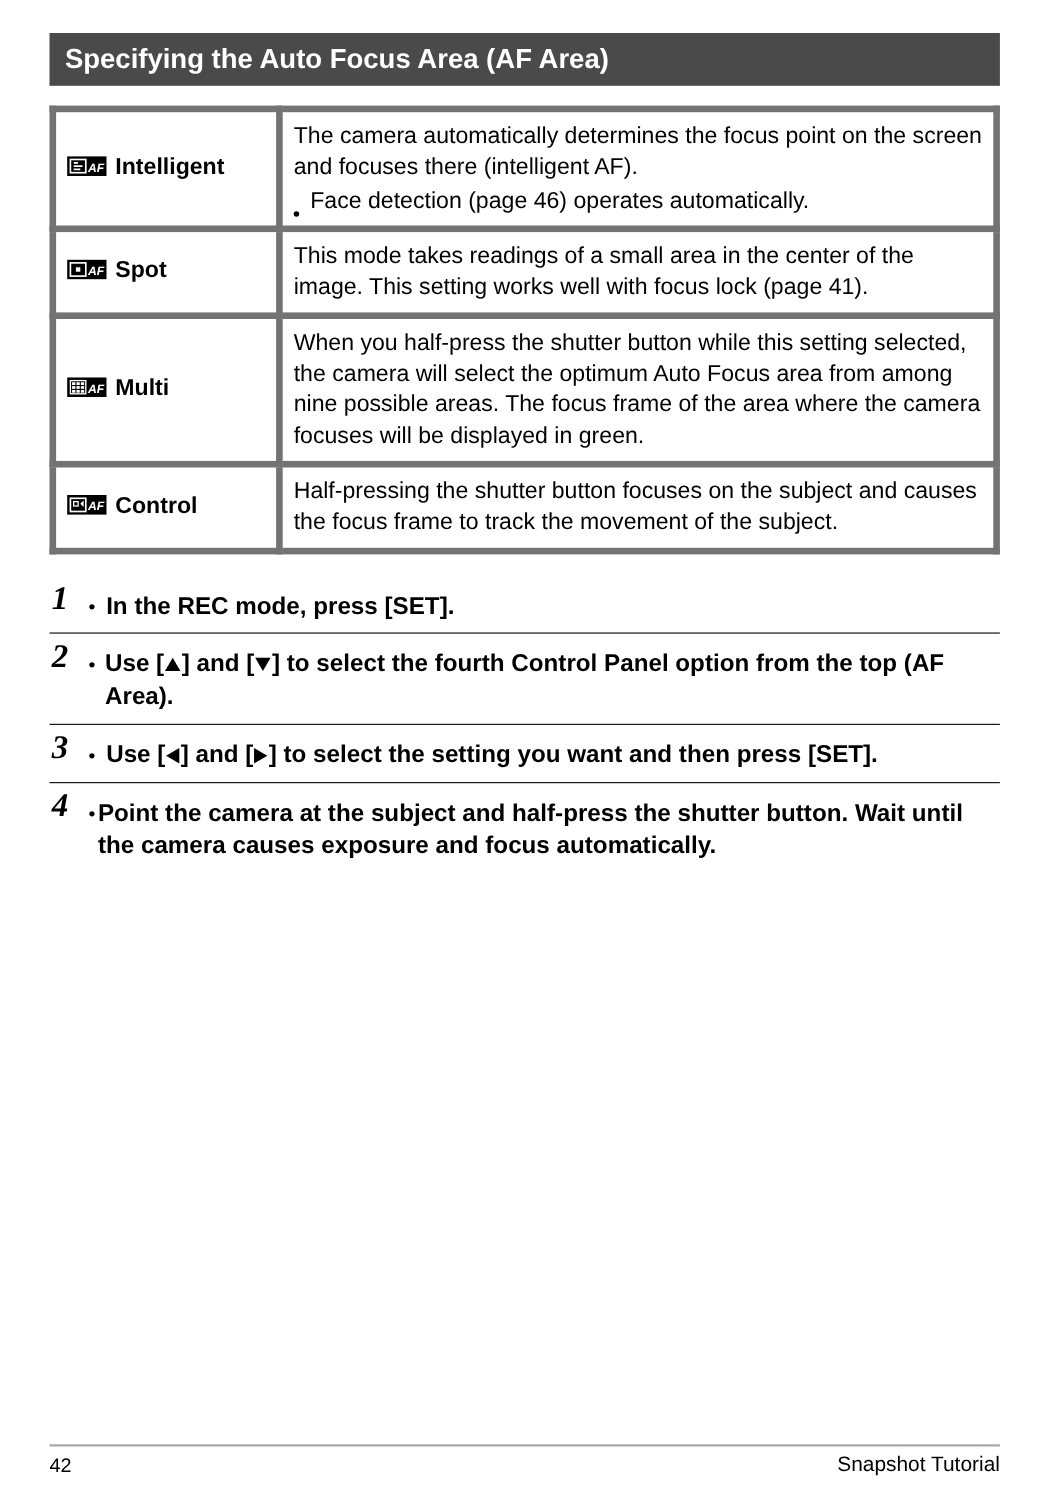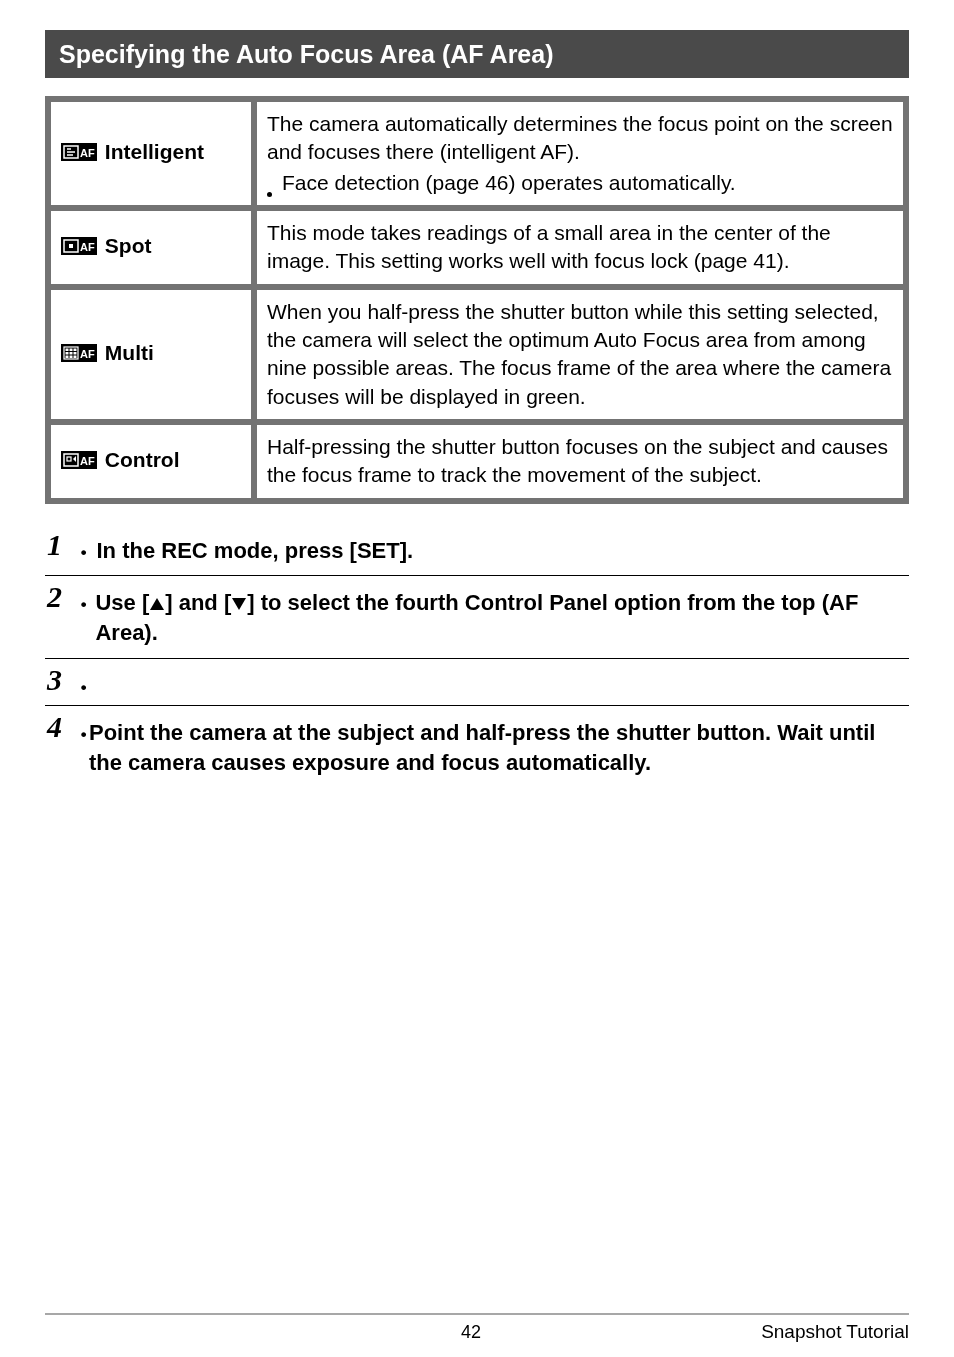--- a/index.html
+++ b/index.html
@@ -39,20 +39,21 @@
   }
   table.af-table td.label-cell {
     width: 180px;
     font-weight: bold;
     white-space: nowrap;
   }
   .af-icon {
     display: inline-block;
     vertical-align: -2px;
     margin-right: 2px;
+    font-style: italic;
   }
   .desc-cell { }
   .bullet-line {
     display: flex;
     align-items: flex-end;
     margin-top: 2px;
   }
   .bullet-dot {
     flex: 0 0 auto;
     width: 5px;
@@ -113,21 +114,20 @@
     display: flex;
     justify-content: space-between;
     align-items: flex-end;
     font-size: 13px;
     color: #000;
   }
   .footer .pgnum {
     position: absolute;
     left: 0;
     right: 12px;
-    text-align: center;
     font-size: 18px;
   }
   .footer .crumb {
     margin-left: auto;
     font-size: 19px;
   }
 </style>
 </head>
 <body>
 
@@ -242,20 +242,27 @@
     </div>
   </div>
 
   <hr class="step-sep">
 
   <div class="step">
     <div class="step-numwrap">
       <span class="step-num">3</span>
         <span class="step-dot">.</span>
     </div>
+    <div class="step-text">
+      <span>Use [</span><svg width="14" height="16" viewBox="0 0 14 16" style="vertical-align:-2px">
+          <polygon points="13,1 13,15 1,8" fill="#000"></polygon>
+        </svg><span>] and [</span><svg width="14" height="16" viewBox="0 0 14 16" style="vertical-align:-2px">
+          <polygon points="1,1 13,8 1,15" fill="#000"></polygon>
+        </svg><span>] to select the setting you want and then press [SET].</span>
+    </div>
   </div>
 
   <hr class="step-sep">
 
   <div class="step">
     <div class="step-numwrap">
       <span class="step-num">4</span>
         <span class="step-dot">.</span>
     </div>
     <div class="step-text">Point the camera at the subject and half-press the shutter button. Wait until the camera causes exposure and focus automatically.</div>

